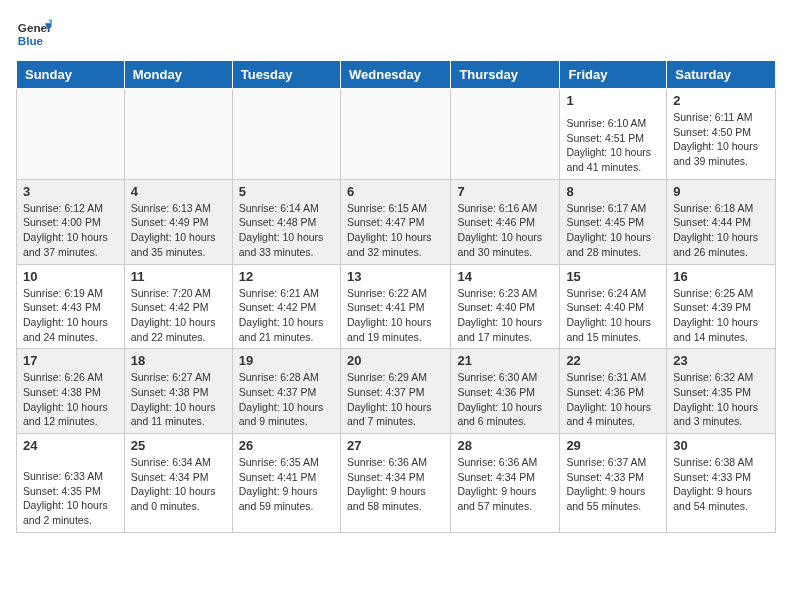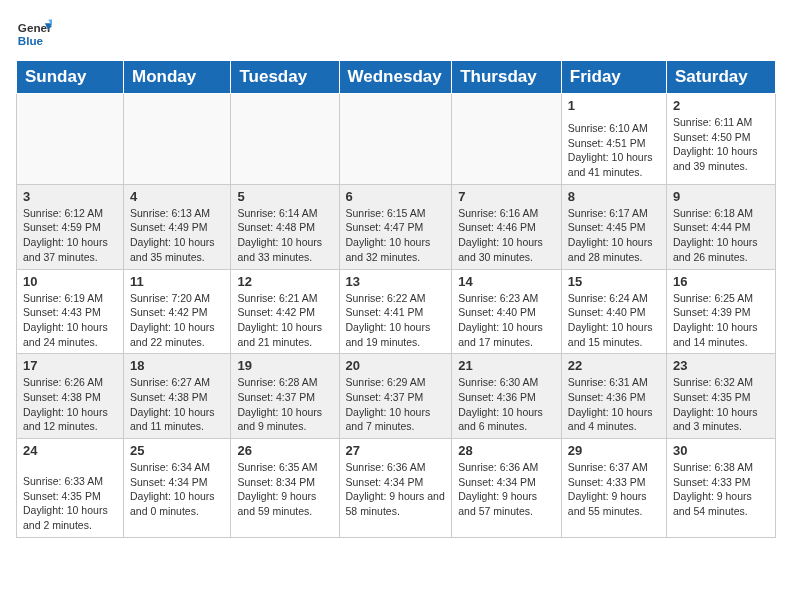--- a/index.html
+++ b/index.html
@@ -37,21 +37,21 @@
       font-size: 14px;
       color: #555;
     }
     .calendar {
       width: 100%;
       border-collapse: collapse;
     }
     .calendar th {
       background-color: #1a6bb5;
       color: #fff;
-      font-size: 17px;
+      font-size: 13px;
       font-weight: bold;
       padding: 6px 8px;
       text-align: left;
       border: 1px solid #fff;
     }
     .calendar td {
       vertical-align: top;
       border: 1px solid #ccc;
       padding: 4px 6px;
       width: 113px;
@@ -126,21 +126,21 @@
           <span class="day-num">2</span>
           <div class="day-info" style="white-space: pre-line;">Sunrise: 6:11 AM
 Sunset: 4:50 PM
 Daylight: 10 hours and 39 minutes.</div>
         </td>
       </tr>
       <tr>
         <td style="background: rgb(240, 240, 240);">
           <span class="day-num">3</span>
           <div class="day-info" style="white-space: pre-line;">Sunrise: 6:12 AM
-Sunset: 4:59 PM
+Sunset: 4:00 PM
 Daylight: 10 hours and 37 minutes.</div>
         </td>
         <td style="background: rgb(240, 240, 240);">
           <span class="day-num">4</span>
           <div class="day-info" style="white-space: pre-line;">Sunrise: 6:13 AM
 Sunset: 4:49 PM
 Daylight: 10 hours and 35 minutes.</div>
         </td>
         <td style="background: rgb(240, 240, 240);">
           <span class="day-num">5</span>
@@ -270,21 +270,21 @@
         </td>
         <td>
           <span class="day-num">25</span>
           <div class="day-info" style="white-space: pre-line;">Sunrise: 6:34 AM
 Sunset: 4:34 PM
 Daylight: 10 hours and 0 minutes.</div>
         </td>
         <td>
           <span class="day-num">26</span>
           <div class="day-info" style="white-space: pre-line;">Sunrise: 6:35 AM
-Sunset: 8:34 PM
+Sunset: 4:41 PM
 Daylight: 9 hours and 59 minutes.</div>
         </td>
         <td>
           <span class="day-num">27</span>
           <div class="day-info" style="white-space: pre-line;">Sunrise: 6:36 AM
 Sunset: 4:34 PM
 Daylight: 9 hours and 58 minutes.</div>
         </td>
         <td>
           <span class="day-num">28</span>

